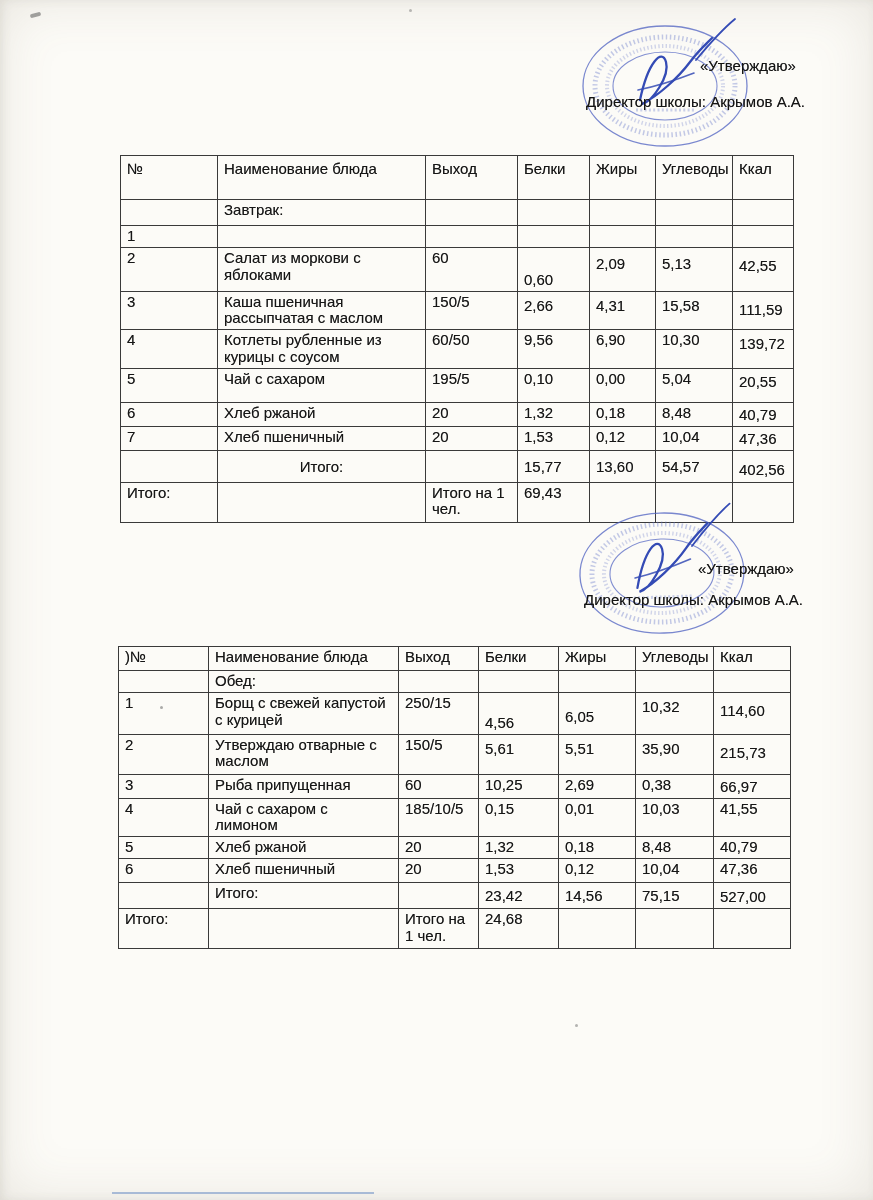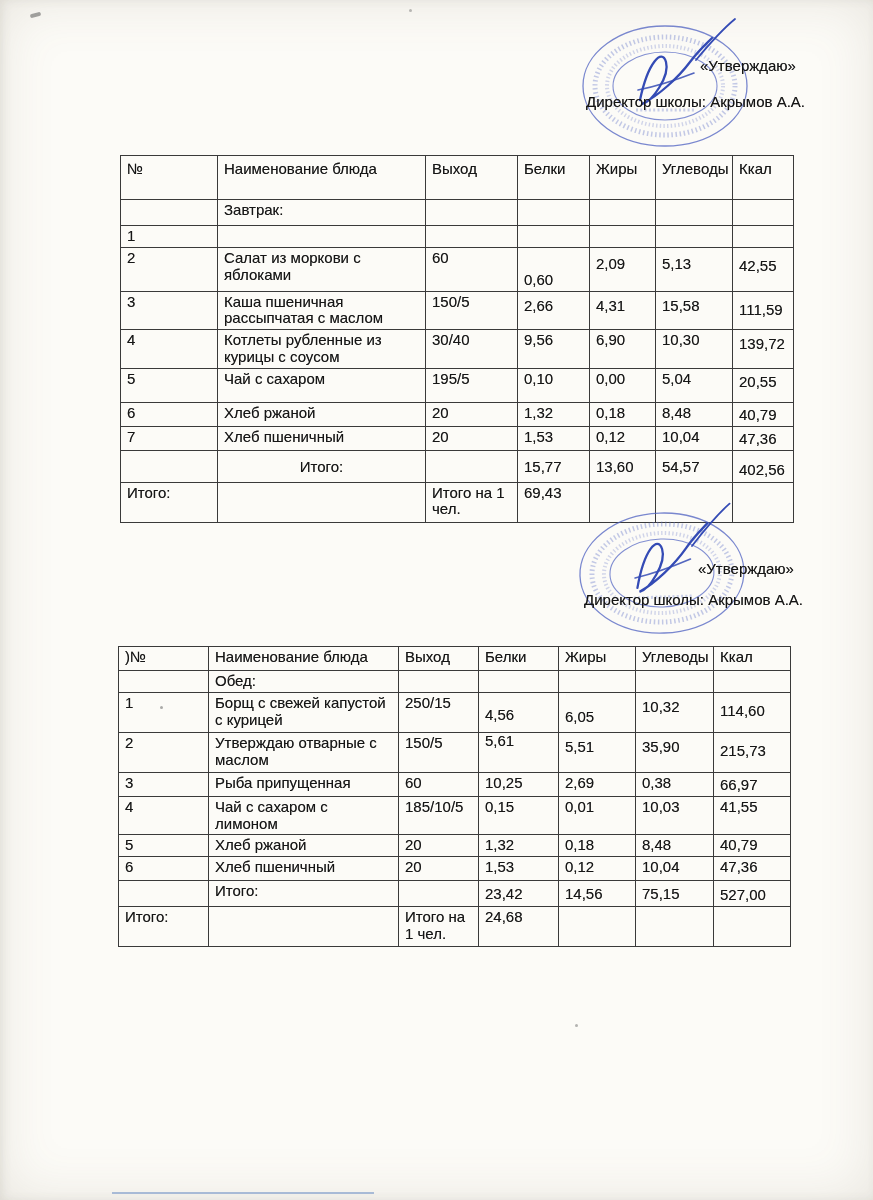--- a/index.html
+++ b/index.html
@@ -102,21 +102,21 @@
       <td>Каша  пшеничная рассыпчатая с маслом</td>
       <td>150/5</td>
       <td style="padding-top:6px">2,66</td>
       <td style="padding-top:6px">4,31</td>
       <td style="padding-top:6px">15,58</td>
       <td style="padding-top:10px">111,59</td>
     </tr>
     <tr style="height:38px">
       <td>4</td>
       <td>Котлеты рубленные из курицы с соусом</td>
-      <td>30/40</td>
+      <td>60/50</td>
       <td>9,56</td>
       <td>6,90</td>
       <td>10,30</td>
       <td style="padding-top:6px">139,72</td>
     </tr>
     <tr style="height:34px">
       <td>5</td>
       <td>Чай с сахаром</td>
       <td>195/5</td>
       <td>0,10</td>
@@ -205,30 +205,30 @@
       <td></td>
           <td></td>
           <td></td>
           <td></td>
           <td></td>
     </tr>
     <tr style="height:40px">
       <td>1</td>
       <td>Борщ с свежей капустой с курицей</td>
       <td>250/15</td>
-      <td style="padding-top:14px">4,56</td>
+      <td style="padding-top:22px">4,56</td>
       <td style="padding-top:16px">6,05</td>
       <td style="padding-top:6px">10,32</td>
       <td style="padding-top:10px">114,60</td>
     </tr>
     <tr style="height:40px">
       <td>2</td>
       <td>Утверждаю отварные с маслом</td>
       <td>150/5</td>
-      <td style="padding-top:0">5,61</td>
+      <td style="padding-top:6px">5,61</td>
       <td style="padding-top:6px">5,51</td>
       <td style="padding-top:6px">35,90</td>
       <td style="padding-top:10px">215,73</td>
     </tr>
     <tr style="height:24px">
       <td>3</td>
       <td>Рыба припущенная</td>
       <td>60</td>
       <td>10,25</td>
       <td>2,69</td>

